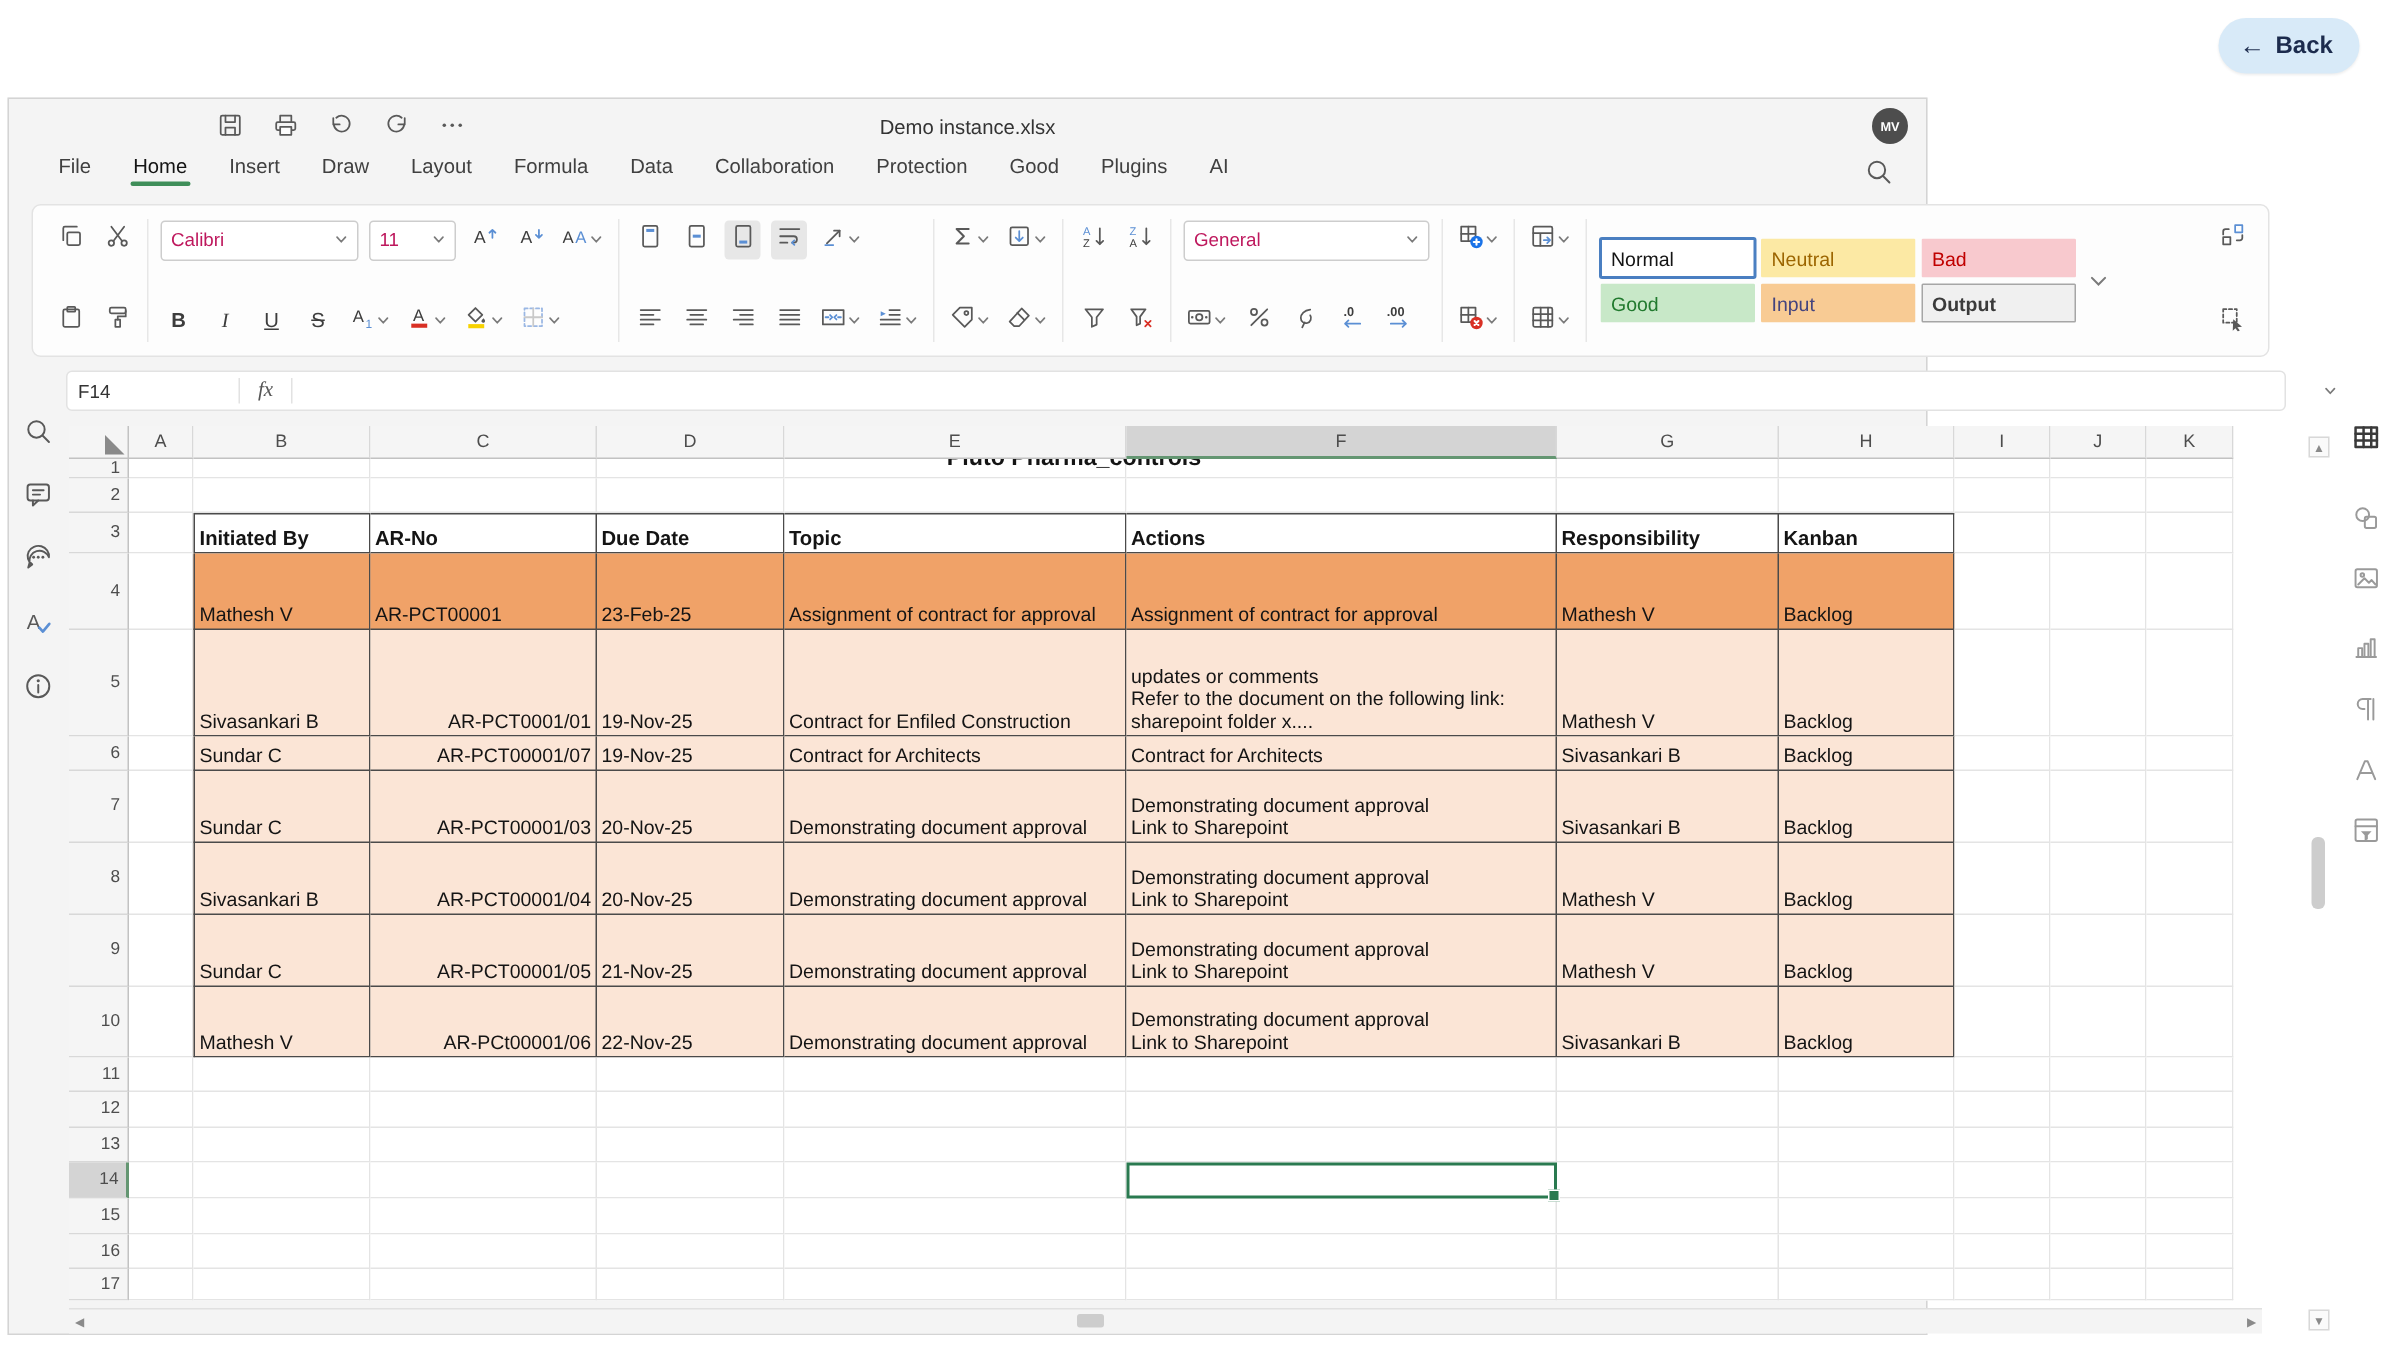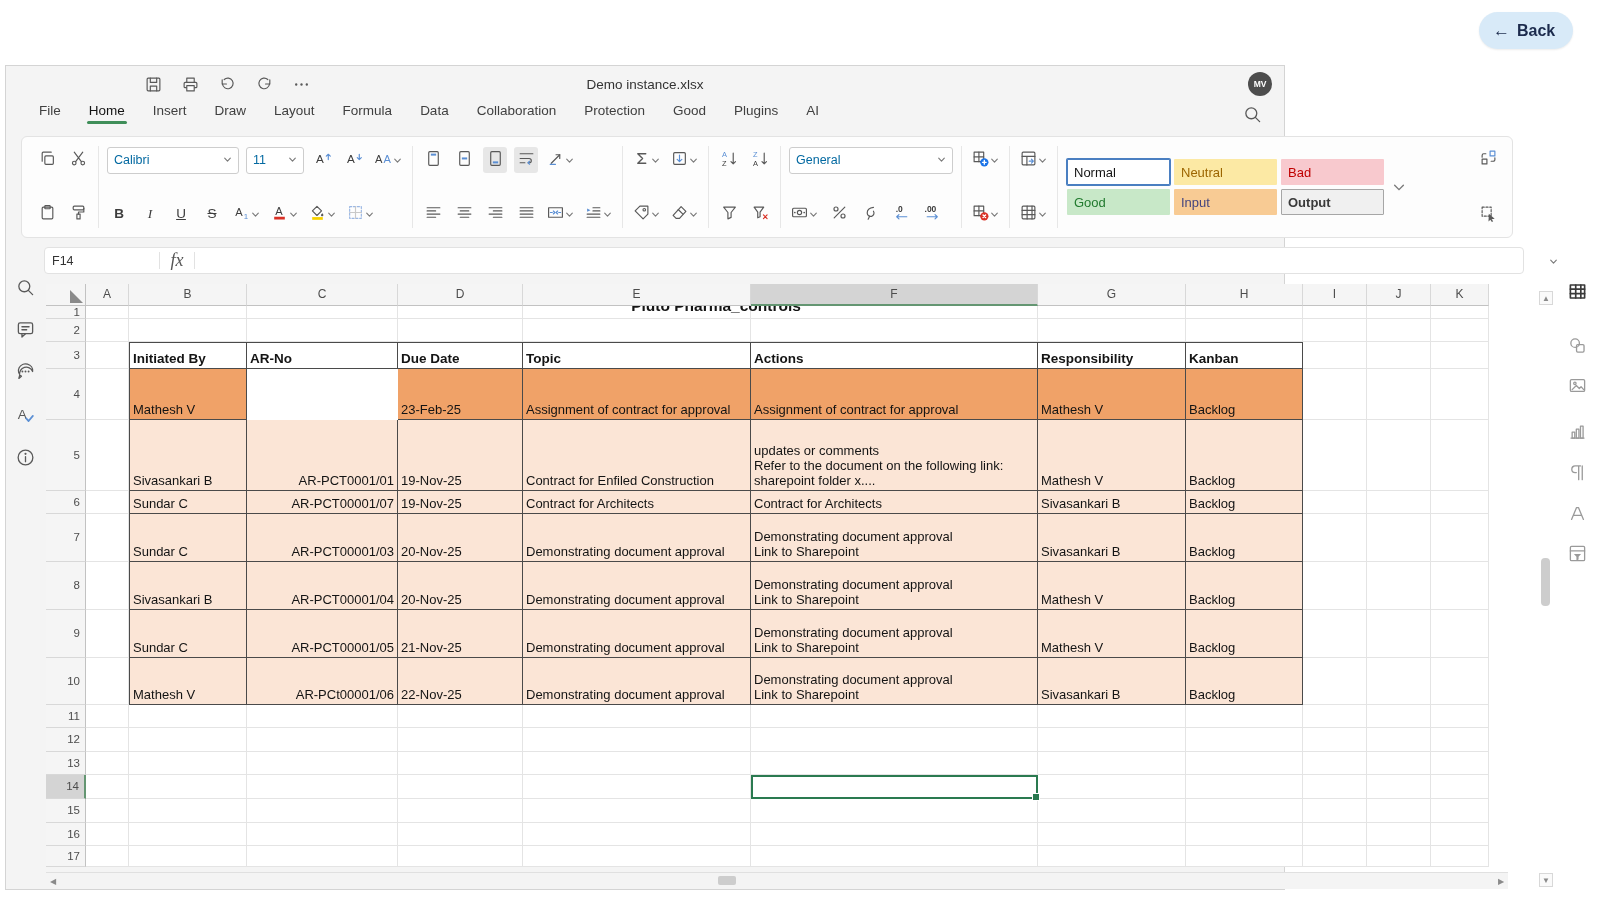--- a/index.html
+++ b/index.html
@@ -21,36 +21,36 @@
   .tab.active::after{content:"";position:absolute;left:-2px;right:-2px;bottom:-1px;height:3px;background:#3f8e59;border-radius:2px;}
   #menu-search{position:absolute;right:22px;top:39px;}
   
   #ribbon{position:absolute;left:15px;top:70px;width:1492px;height:102px;background:#fdfdfd;border:1px solid #e3e3e3;border-radius:6px;box-sizing:border-box;display:flex;align-items:stretch;padding:7px 8px;}
   .grp{display:flex;flex-direction:column;justify-content:space-between;padding:2px 5px;}
   .rr{display:flex;align-items:center;gap:7px;height:28px;}
   .vsep{width:1px;background:#e7e7e7;margin:2px 3px;}
   .ib{height:26px;min-width:20px;display:flex;align-items:center;justify-content:center;gap:1px;padding:0 2px;border-radius:3px;cursor:pointer;}
   .ib.active{background:#e7e7e7;}
   .dd{display:inline-flex;margin-left:1px;}
-  .combo{height:25px;border:1px solid #cdcdcd;border-radius:3px;background:#fff;display:flex;align-items:center;justify-content:space-between;padding:0 6px;font-size:12.5px;color:#0369a1;cursor:pointer;}
+  .combo{height:25px;border:1px solid #cdcdcd;border-radius:3px;background:#fff;display:flex;align-items:center;justify-content:space-between;padding:0 6px;font-size:12.5px;color:#be185d;cursor:pointer;}
   .tic{font-size:13.5px;color:#3d3d3d;width:16px;text-align:center;line-height:1;}
   .tic.b{font-weight:bold;}
   .tic.i{font-style:italic;font-family:"Liberation Serif",serif;}
   .tic.u{text-decoration:underline;}
   .tic.s{text-decoration:line-through;}
   
   #gallery{display:grid;grid-template-columns:repeat(3,103px);grid-auto-rows:26px;gap:4px;align-content:center;margin-left:6px;}
   .chip{box-sizing:border-box;border:1px solid transparent;border-radius:1px;font-size:13px;display:flex;align-items:center;padding-left:6px;cursor:pointer;}
   #gal-more{width:26px;height:56px;margin:auto 2px;display:flex;align-items:center;justify-content:center;border-radius:3px;cursor:pointer;}
   #edit-tools{margin-left:auto;display:flex;flex-direction:column;justify-content:space-between;padding:2px 4px;}
   
   #fbar{position:absolute;left:38px;top:181px;width:1480px;height:27px;background:#fff;border:1px solid #e2e2e2;border-radius:4px;box-sizing:border-box;display:flex;align-items:center;}
   #name-box{width:100px;display:flex;align-items:center;justify-content:space-between;padding:0 7px;font-size:12.5px;color:#333;cursor:pointer;}
   .fsep{width:1px;height:17px;background:#e2e2e2;}
-  #fx{width:34px;text-align:center;font-family:"Liberation Serif",serif;font-style:italic;font-size:18px;color:#555;}
+  #fx{width:34px;text-align:center;font-family:"Liberation Serif",serif;font-style:italic;font-size:14px;color:#555;}
   #f-input{flex:1;font-size:12.5px;color:#222;padding:0 6px;outline:none;}
   #fbar-exp{position:absolute;left:1543px;top:186px;}
   
   .railbtn{position:absolute;width:26px;height:26px;display:flex;align-items:center;justify-content:center;border-radius:4px;cursor:pointer;}
   
   #grid{position:absolute;left:40px;top:218px;width:1443px;height:583px;background:#fff;overflow:hidden;}
   .cell{position:absolute;box-sizing:border-box;overflow:hidden;background:#fff;border-right:1px solid #e4e4e4;border-bottom:1px solid #e4e4e4;display:flex;align-items:flex-end;font-size:13px;line-height:15px;color:#141414;padding:1px 3px 2px;white-space:pre-line;}
   .chead{background:#f5f5f5;border-right:1px solid #d8d8d8;border-bottom:1px solid #c2c2c2;color:#4d4d4d;font-size:12px;align-items:center;justify-content:center;padding:0;cursor:pointer;}
   .chead.sel{background:#d4d4d4;border-bottom:2px solid #649672;}
   .rhead{background:#f5f5f5;border-bottom:1px solid #d8d8d8;border-right:1px solid #c2c2c2;color:#4d4d4d;font-size:11.5px;align-items:center;justify-content:flex-end;padding:0 5px 0 0;cursor:pointer;}
@@ -705,20 +705,21 @@
       <div class="cell th tb tb-t" style="left: 352px; top: 58px; width: 125px; height: 27px;">Due Date</div>
       <div class="cell th tb tb-t" style="left: 477px; top: 58px; width: 228px; height: 27px;">Topic</div>
       <div class="cell th tb tb-t" style="left: 705px; top: 58px; width: 287px; height: 27px;">Actions</div>
       <div class="cell th tb tb-t" style="left: 992px; top: 58px; width: 148px; height: 27px;">Responsibility</div>
       <div class="cell th tb tb-t" style="left: 1140px; top: 58px; width: 117px; height: 27px;">Kanban</div>
       <div class="cell" style="left: 1257px; top: 58px; width: 64px; height: 27px;"></div>
       <div class="cell" style="left: 1321px; top: 58px; width: 64px; height: 27px;"></div>
       <div class="cell" style="left: 1385px; top: 58px; width: 58px; height: 27px;"></div>
       <div class="cell" style="left: 40px; top: 85px; width: 43px; height: 51px;"></div>
       <div class="cell tb fill-dark tb-l" style="left: 83px; top: 85px; width: 118px; height: 51px;">Mathesh V</div>
+      <div class="cell tb fill-dark" style="left: 201px; top: 85px; width: 151px; height: 51px;">AR-PCT00001</div>
       <div class="cell tb fill-dark" style="left: 352px; top: 85px; width: 125px; height: 51px;">23-Feb-25</div>
       <div class="cell tb fill-dark" style="left: 477px; top: 85px; width: 228px; height: 51px;">Assignment of contract for approval</div>
       <div class="cell tb fill-dark" style="left: 705px; top: 85px; width: 287px; height: 51px;">Assignment of contract for approval</div>
       <div class="cell tb fill-dark" style="left: 992px; top: 85px; width: 148px; height: 51px;">Mathesh V</div>
       <div class="cell tb fill-dark" style="left: 1140px; top: 85px; width: 117px; height: 51px;">Backlog</div>
       <div class="cell" style="left: 1257px; top: 85px; width: 64px; height: 51px;"></div>
       <div class="cell" style="left: 1321px; top: 85px; width: 64px; height: 51px;"></div>
       <div class="cell" style="left: 1385px; top: 85px; width: 58px; height: 51px;"></div>
       <div class="cell" style="left: 40px; top: 136px; width: 43px; height: 71px;"></div>
       <div class="cell tb fill-light tb-l" style="left: 83px; top: 136px; width: 118px; height: 71px;">Sivasankari B</div>

